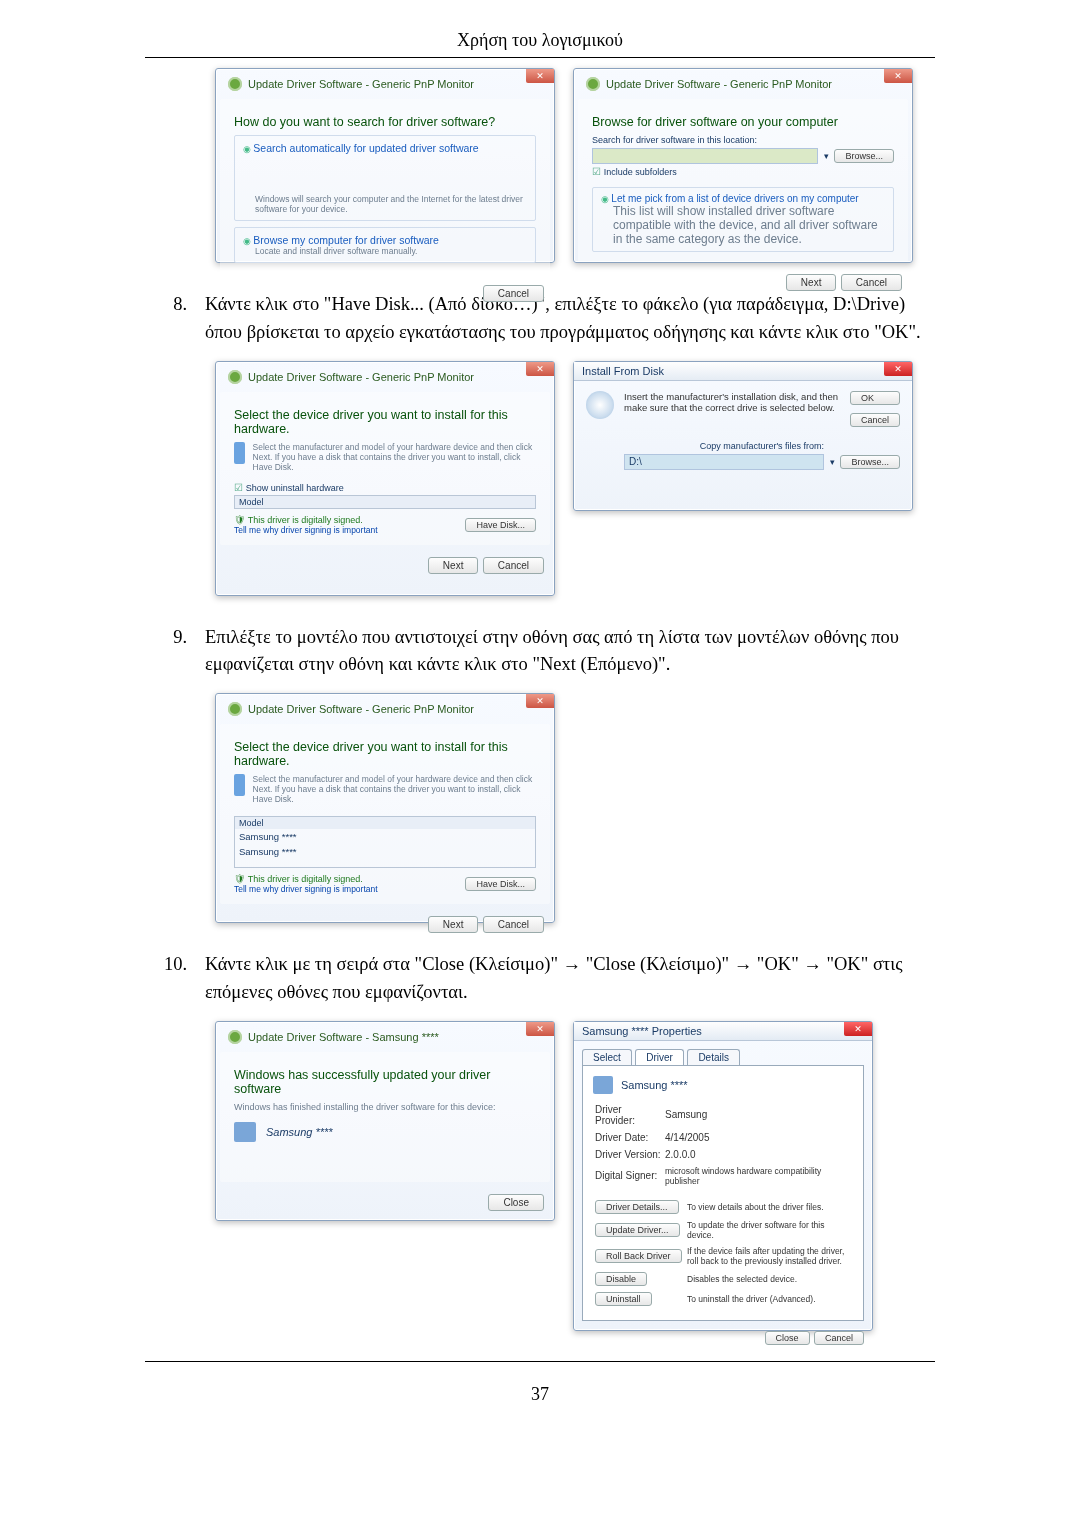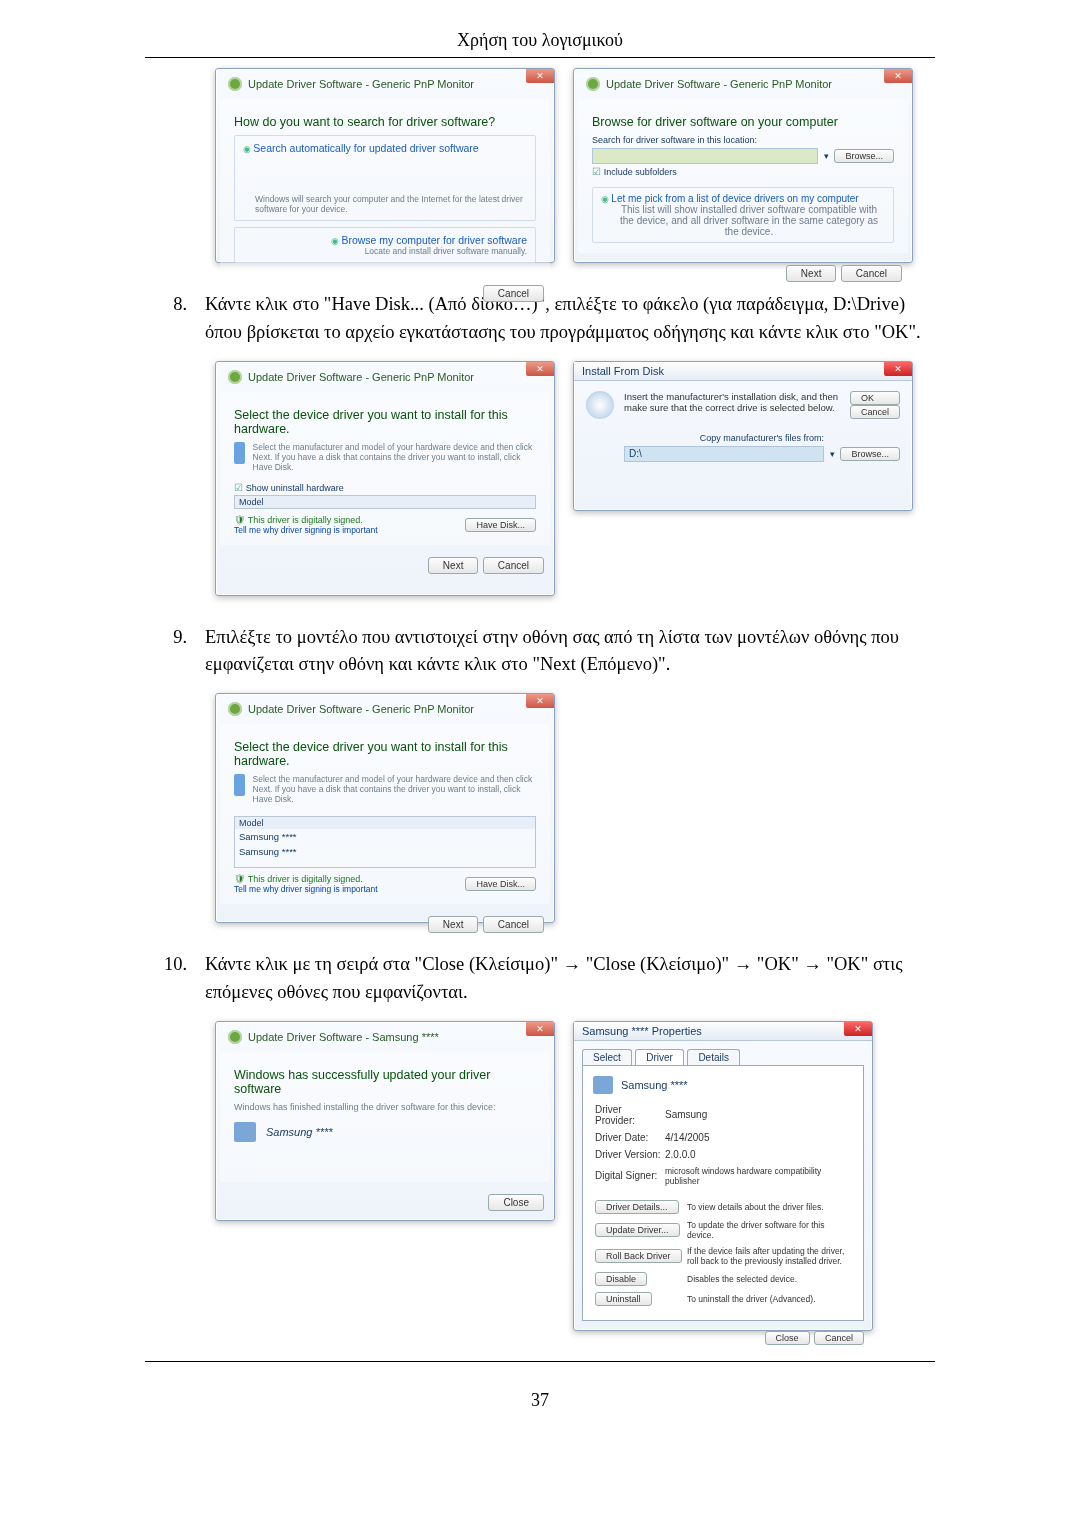--- a/index.html
+++ b/index.html
@@ -29,21 +29,21 @@
   .d3 { width: 340px; height: 235px; }
   .d4 { width: 340px; height: 150px; }
   .d5 { width: 340px; height: 230px; }
   .d6 { width: 340px; height: 200px; }
   .d7 { width: 300px; height: 310px; }
   .d7 .tab { display:inline-block; padding:2px 10px; font-size:10px; border:1px solid #9ab; border-bottom:none; background:#f5f7fb; border-radius:3px 3px 0 0; margin-right:-1px; }
   .d7 .tab.active { background:#fff; }
   .d7 .panel { border:1px solid #9ab; padding:10px; background:#fff; }
   .d7 table { font-size:10px; color:#333; width:100%; }
   .d7 table td { padding:2px 0; }
-  .page-num { text-align:center; font-size:18px; margin-top:28px; }
+  .page-num { text-align:center; font-size:18px; margin-top:22px; }
   .hr-bot { border:none; border-top:1px solid #000; margin-top:30px; }
   .blurtxt { filter: blur(.2px); }
 </style>
 </head>
 <body>
 
 <div class="page">
 
   <div class="chapter-title">Χρήση του λογισμικού</div>
   <hr class="hr-top">
@@ -52,21 +52,21 @@
 
     <div class="dialog d1 blurtxt">
       <div class="close-x">✕</div>
       <div class="hdr">Update Driver Software - Generic PnP Monitor</div>
       <div class="body">
         <div class="section-title">How do you want to search for driver software?</div>
         <div style="border:1px solid #d0dcec; padding:6px 8px; margin:6px 0; border-radius:2px;">
           <div class="radio" style="color:#1a5dbf; font-size:10.5px;">Search automatically for updated driver software</div>
           <div class="muted" style="font-size:8.5px; padding-left:12px;margin-top:40px;">Windows will search your computer and the Internet for the latest driver software for your device.</div>
         </div>
-        <div style="border:1px solid #d0dcec; padding:6px 8px; border-radius:2px;text-align:right;">
+        <div style="border:1px solid #d0dcec; padding:6px 8px; border-radius:2px;">
           <div class="radio" style="color:#1a5dbf; font-size:10.5px;">Browse my computer for driver software</div>
           <div class="muted" style="font-size:8.5px; padding-left:12px;">Locate and install driver software manually.</div>
         </div>
       </div>
       <div class="ftr"><span class="btn">Cancel</span></div>
     </div>
 
     <div class="dialog d2 blurtxt">
       <div class="close-x">✕</div>
       <div class="hdr">Update Driver Software - Generic PnP Monitor</div>
@@ -74,21 +74,21 @@
         <div class="section-title">Browse for driver software on your computer</div>
         <div style="font-size:9px;">Search for driver software in this location:</div>
         <div style="display:flex; gap:6px; align-items:center; margin:3px 0 2px;">
           <div class="input" style="flex:1; background:#dbe9c7;"></div>
           <span style="font-size:9px;">▾</span>
           <span class="btn sm">Browse...</span>
         </div>
         <div class="check" style="font-size:9px;">Include subfolders</div>
         <div style="border:1px solid #d0dcec; padding:5px 8px; margin-top:10px; border-radius:2px;">
           <div class="radio" style="color:#1a5dbf; font-size:10px;">Let me pick from a list of device drivers on my computer</div>
-          <div class="muted" style="font-size:10px; padding-left:12px;text-align:center;">This list will show installed driver software compatible with the device, and all driver software in the same category as the device.</div>
+          <div class="muted" style="font-size:12px; padding-left:12px;">This list will show installed driver software compatible with the device, and all driver software in the same category as the device.</div>
         </div>
       </div>
       <div class="ftr">
         <span class="btn">Next</span>
         <span class="btn">Cancel</span>
       </div>
     </div>
   </div>
 
   <div class="step">
@@ -124,21 +124,21 @@
         <span class="btn">Cancel</span>
       </div>
     </div>
 
     <div class="dialog d4 blurtxt" style="align-self:flex-start;">
       <div class="close-x" style="background:linear-gradient(#f66,#c22);">✕</div>
       <div style="background:linear-gradient(#fefefe,#e5ecf4); padding:3px 8px; font-size:11px; border-bottom:1px solid #b8c6d8;">Install From Disk</div>
       <div style="display:flex; padding:10px 12px; gap:10px;">
         <div style="width:28px;height:28px;border-radius:50%;background:radial-gradient(#fff,#cde 60%,#9bd);"></div>
         <div style="flex:1; font-size:9.5px; color:#333;">Insert the manufacturer's installation disk, and then make sure that the correct drive is selected below.</div>
-        <div style="display:flex; flex-direction:column; gap:0;">
+        <div style="display:flex; flex-direction:column; gap:8px;">
           <span class="btn sm">OK</span>
           <span class="btn sm">Cancel</span>
         </div>
       </div>
       <div style="padding:4px 12px 10px 50px;text-align:center;">
         <div style="font-size:9px;">Copy manufacturer's files from:</div>
         <div style="display:flex; gap:6px; align-items:center; margin-top:3px;">
           <div class="input" style="flex:1; background:#cfe4f0;">D:\</div>
           <span style="font-size:9px;">▾</span>
           <span class="btn sm">Browse...</span>

